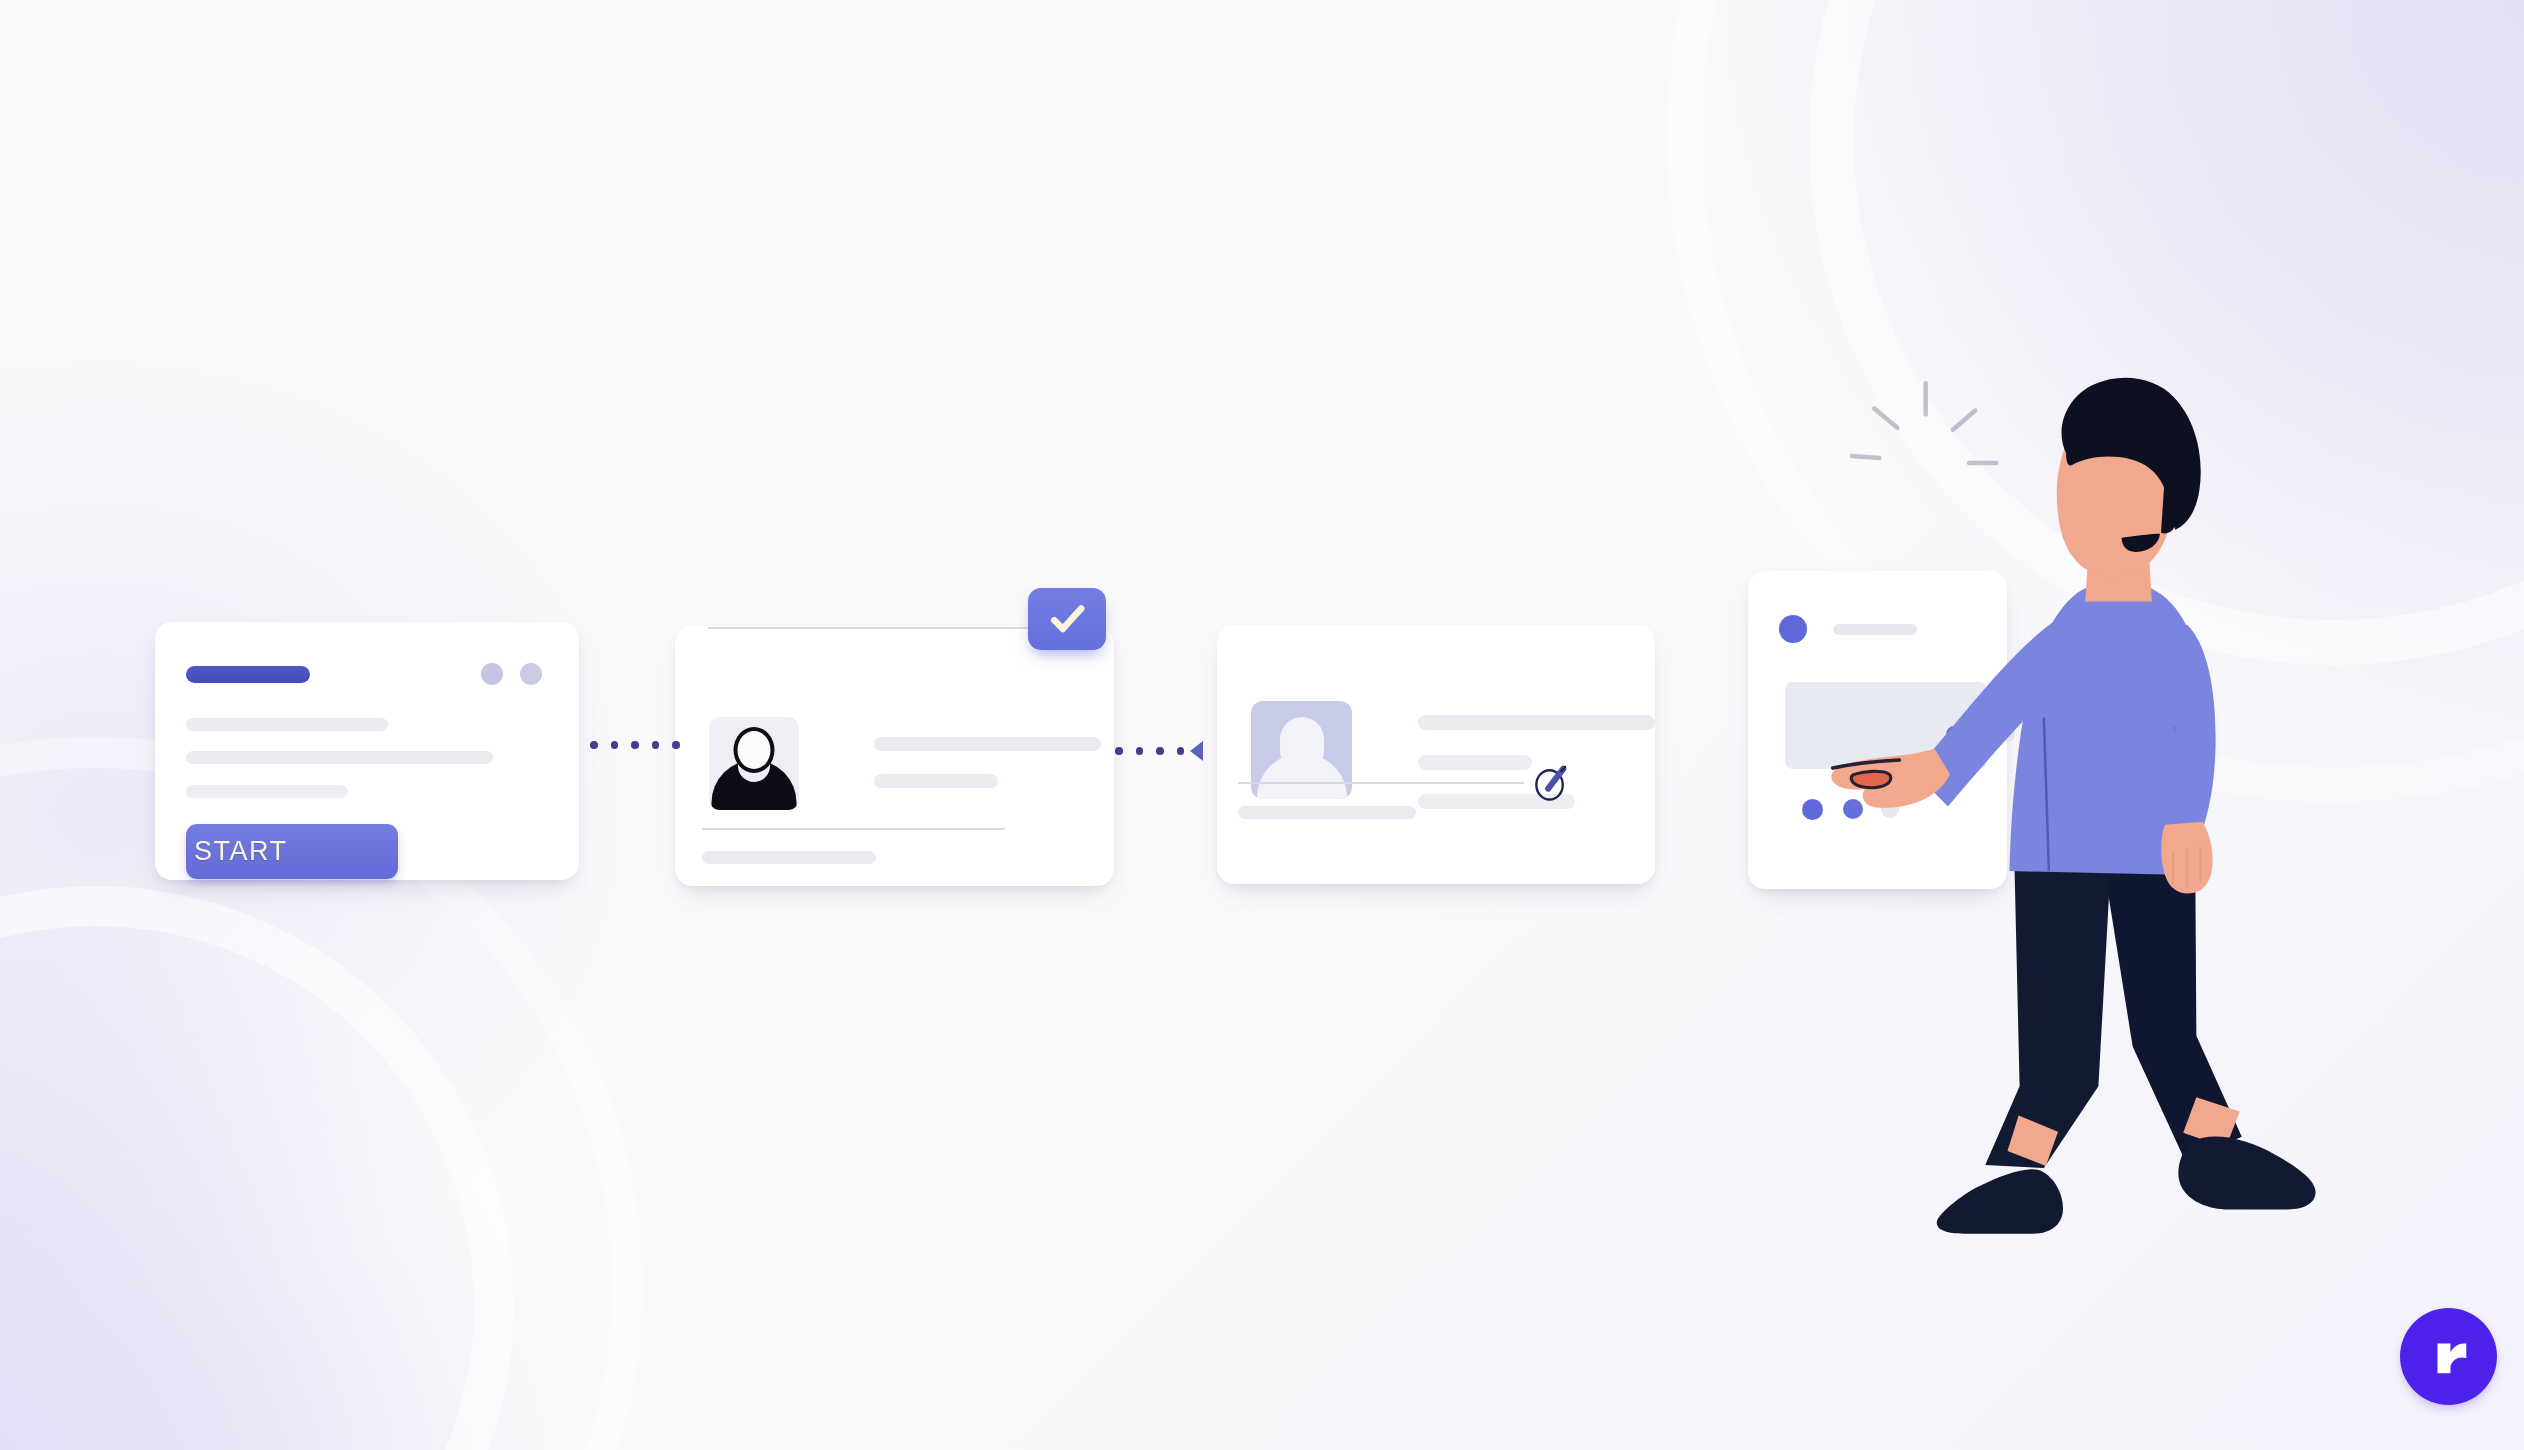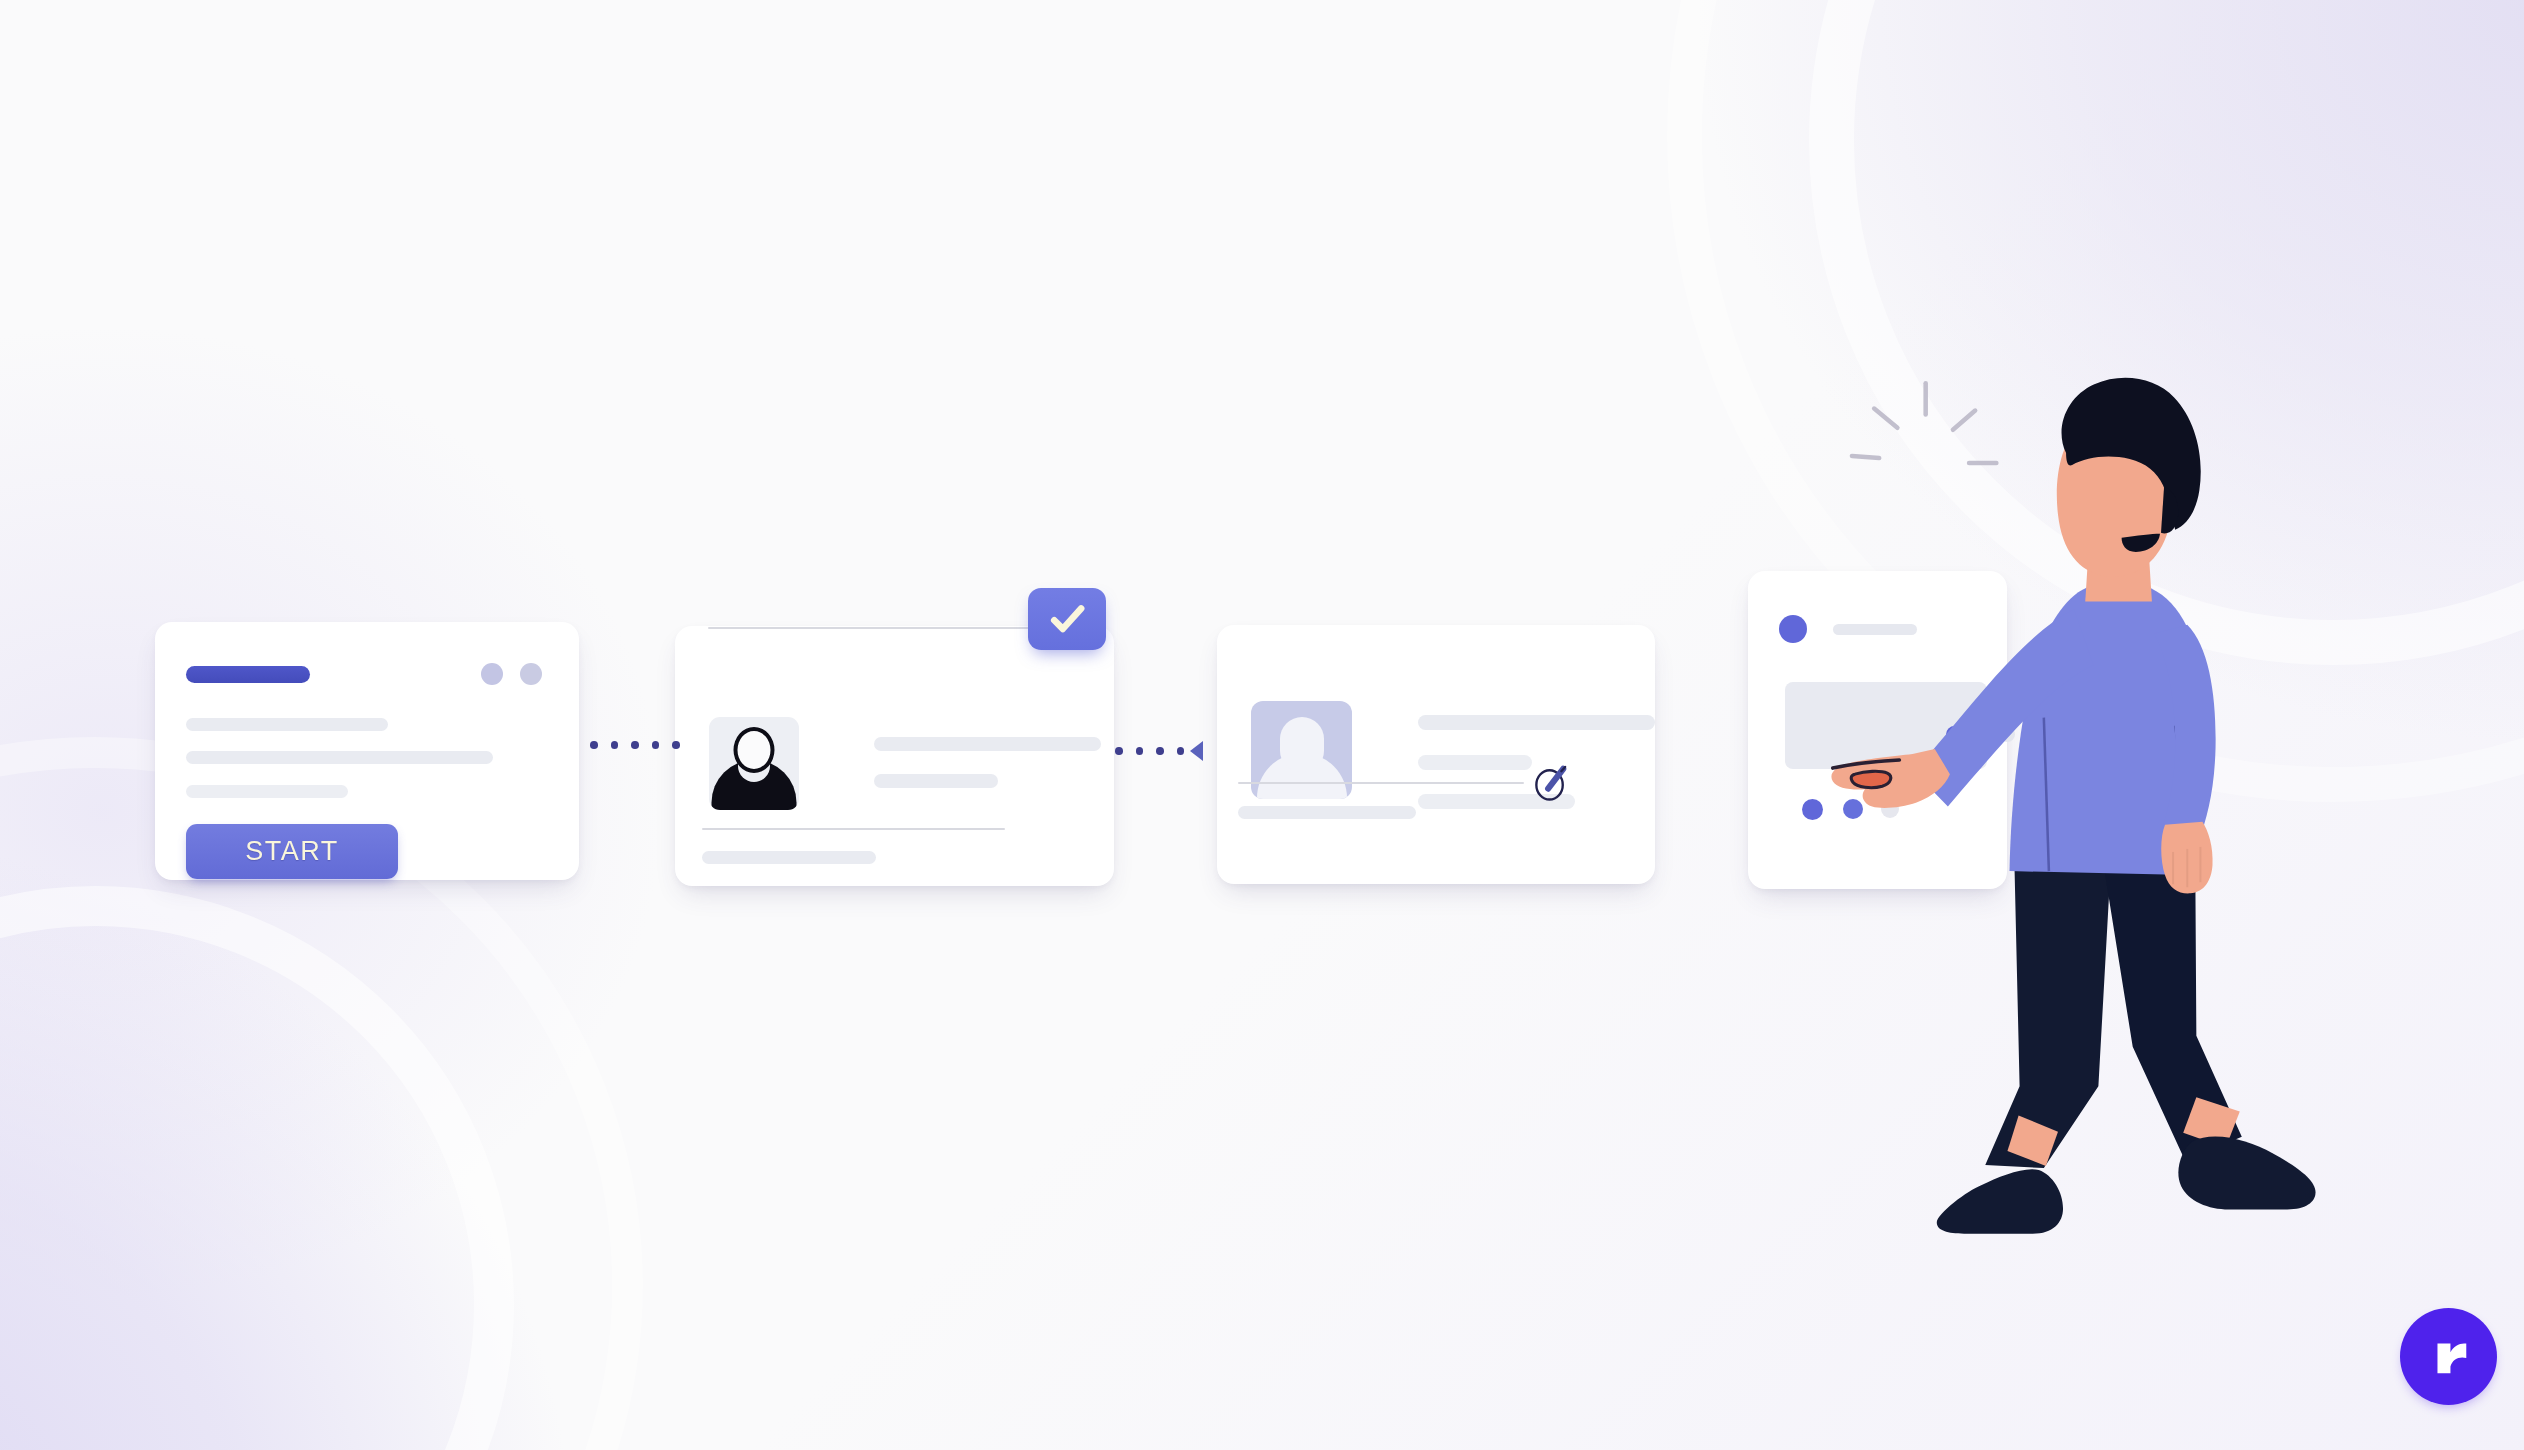--- a/index.html
+++ b/index.html
@@ -78,22 +78,22 @@
   #win-dot-2 { left: 365px; background: #c9cbe3; }
   #card1-line1 { left: 31px; top: 96px;  width: 202px; height: 13px; }
   #card1-line2 { left: 31px; top: 129px;  width: 307px; height: 13px; }
   #card1-line3 { left: 31px; top: 163px;  width: 162px; height: 13px; }
   #start-button {
     position: absolute; left: 31px; top: 202px;
     width: 212px; height: 55px;
     border-radius: 11px;
     background: linear-gradient(180deg, #737cdf 0%, #626bd6 100%);
     box-shadow: 0 5px 11px -3px rgba(80,80,190,0.45);
-    display: flex; align-items: center; justify-content: center;
-    border: none; cursor: pointer; padding: 0;
+    display: flex; align-items: center; 
+    border: none; cursor: pointer; padding: 8px;
   }
   #start-button span {
     color: #faf6dc;
     font-size: 27px;
     letter-spacing: 1.5px;
     font-weight: 400;
     text-shadow: 0 1px 1px rgba(40,40,110,0.28);
     font-family: "Liberation Sans", sans-serif;
   }
 

